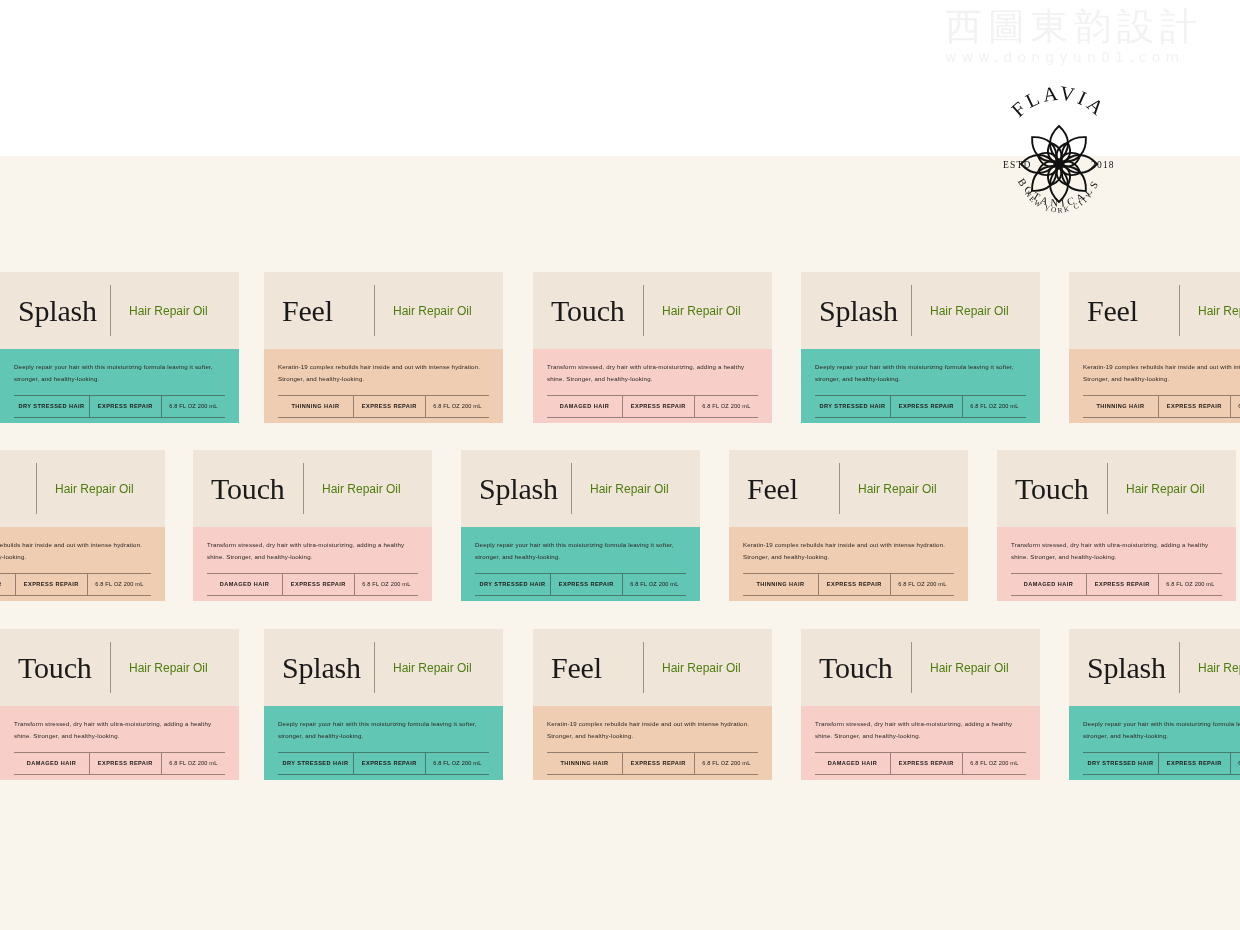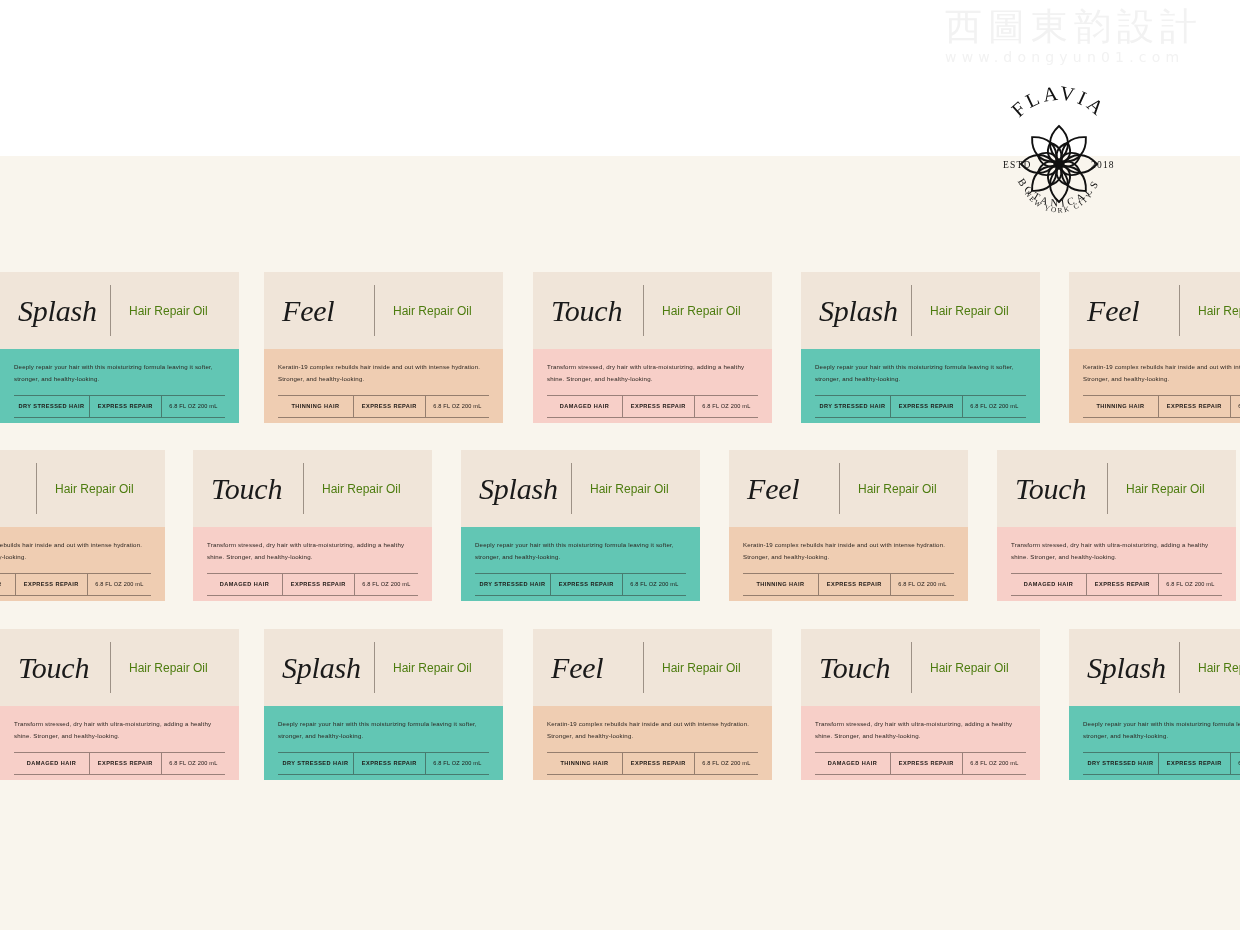--- a/index.html
+++ b/index.html
@@ -97,21 +97,20 @@
   }
   .card-title {
     font-family: "Liberation Serif", serif;
     color: #1a1a1a;
     font-size: 30px;
     line-height: 1;
     letter-spacing: -0.2px;
     white-space: nowrap;
     flex: 0 0 auto;
     min-width: 92px;
-    font-style: italic;
   }
   .title-rule {
     width: 1px;
     align-self: stretch;
     background: #9d9186;
     margin: 13px 0 13px 0;
     flex: 0 0 auto;
   }
   .card-subtitle {
     font-family: Liberation Sans, sans-serif;

